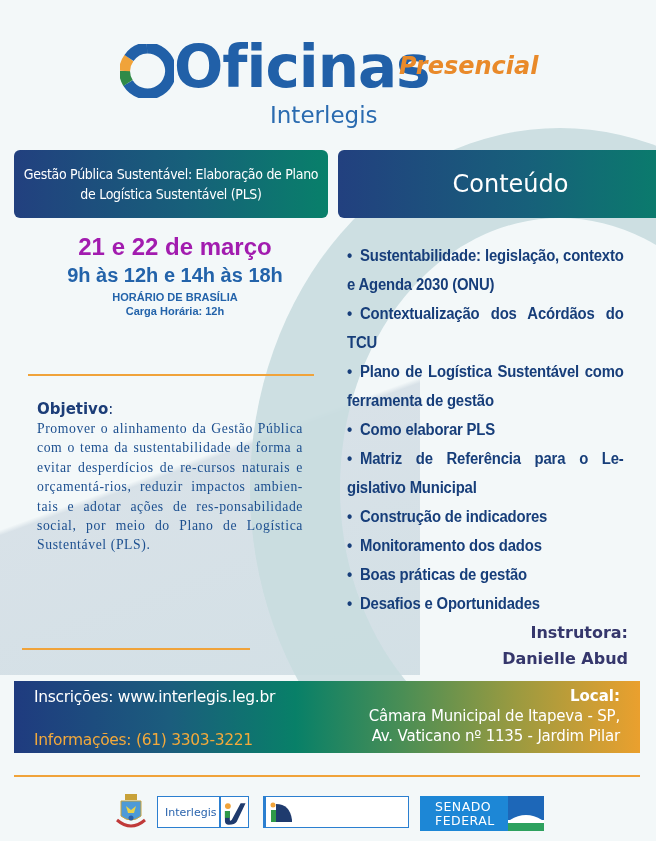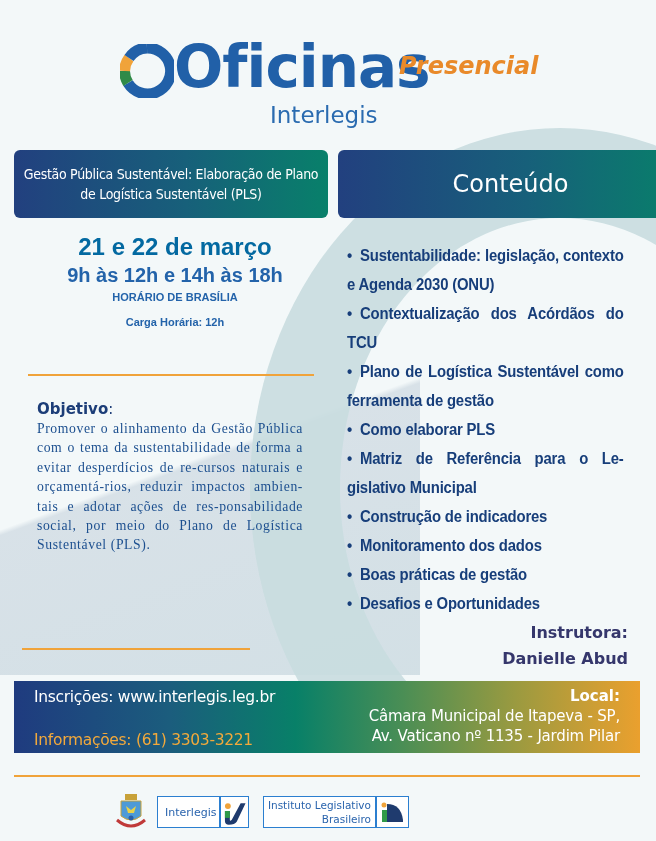--- a/index.html
+++ b/index.html
@@ -54,24 +54,24 @@
     background: linear-gradient(90deg, #22407f 0%, #17607a 55%, #08806a 100%);
     color: #fff; text-align: center;
     display: flex; align-items: center; justify-content: center;
   }
   .box-course { left: 14px; top: 150px; width: 314px; height: 68px; font-size: 14px; line-height: 20px; padding: 12px 8px; font-family: "DejaVu Sans Condensed","DejaVu Sans", sans-serif; letter-spacing: -0.3px; }
   .box-content { left: 338px; top: 150px; width: 345px; height: 68px; font-size: 24px; font-family: "DejaVu Sans", sans-serif; }
 
   
   .event { position: absolute; left: 20px; top: 230px; width: 310px; text-align: center; }
   .event .city { font-family: "DejaVu Sans", sans-serif; font-weight: bold; font-size: 25px; color: #2363aa; line-height: 32px; }
-  .event .dates { font-weight: bold; font-size: 24px; color: #0369a1; line-height: 30px; margin-top: 2px; }
+  .event .dates { font-weight: bold; font-size: 24px; color: #a21caf; line-height: 30px; margin-top: 2px; }
   .event .hours { font-weight: bold; font-size: 20px; color: #2363aa; line-height: 26px; }
   .event .tz { font-weight: bold; font-size: 11px; color: #2363aa; line-height: 14px; margin-top: 2px; }
-  .event .load { font-weight: bold; font-size: 11px; color: #2363aa; line-height: 14px; margin-top: 11px; }
+  .event .load { font-weight: bold; font-size: 11px; color: #2363aa; line-height: 14px; margin-top: 0; }
   .orange-line { position: absolute; height: 2px; background: #f0a33a; }
   .line1 { left: 28px; top: 374px; width: 286px; }
   .line2 { left: 22px; top: 648px; width: 228px; }
   .line3 { left: 14px; top: 775px; width: 626px; height: 2px; }
 
   
   .objective { position: absolute; left: 37px; top: 399px; width: 266px; }
   .objective .label { font-family: "DejaVu Sans", sans-serif; font-weight: bold; font-size: 15px; color: #1c3d78; line-height: 20px; }
   .objective .label-colon { font-weight: normal; }
   .objective .text {
@@ -199,25 +199,32 @@
     <span class="txt">Interlegis</span>
     <span class="sep"></span>
     <svg width="28" height="28" viewBox="0 0 28 28">
       <circle cx="7" cy="8" r="3" fill="#f0a33a"></circle>
       <path d="M4 13 H9 V22 Q9 24 11 22 L20 5 H25 L16 24 Q14 27 8 27 Q4 27 4 23 Z" fill="#1f3b6e"></path>
       <path d="M4 13 H9 V20 L4 20 Z" fill="#2f9a48"></path>
     </svg>
   </div>
 
   <div class="logo-box logo-ilb">
-    <div class="txt">
-      <div>Instituto Legislativo</div>
-      <div>Brasileiro</div>
-    </div>
     <span class="sep"></span>
     <svg width="30" height="28" viewBox="0 0 30 28">
       <circle cx="7" cy="7" r="2.5" fill="#f0a33a"></circle>
       <path d="M5 12 H10 V24 H5 Z" fill="#2f9a48"></path>
       <path d="M10 6 Q24 6 26 22 V24 H10 Z" fill="#1f3b6e"></path>
     </svg>
   </div>
 
+  <div class="logo-senado">
+    <div class="txt">
+      <div>SENADO</div>
+      <div>FEDERAL</div>
+    </div>
+    <div class="img">
+      <svg width="36" height="35" viewBox="0 0 36 35">
+        <path d="M2 24 Q18 14 34 24 Z" fill="#ffffff"></path>
+      </svg>
+    </div>
+  </div>
 </div>
 
 </body></html>

